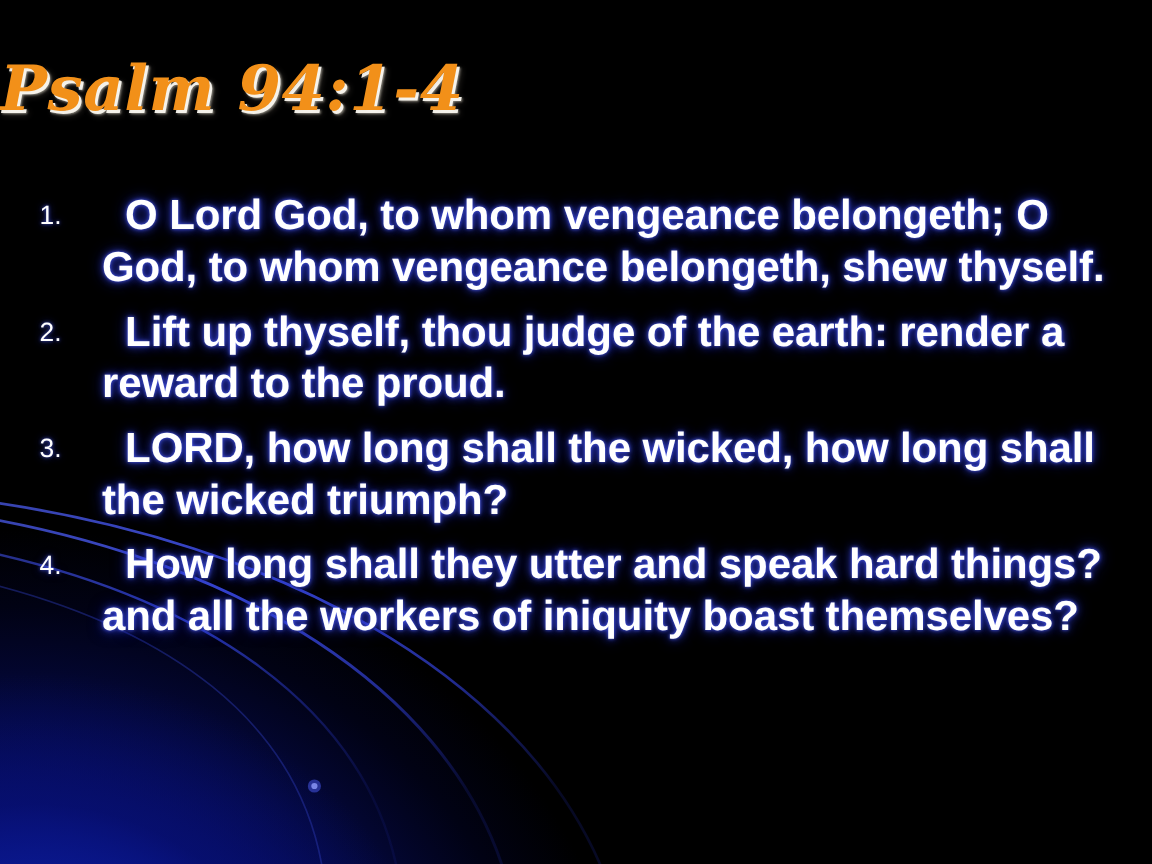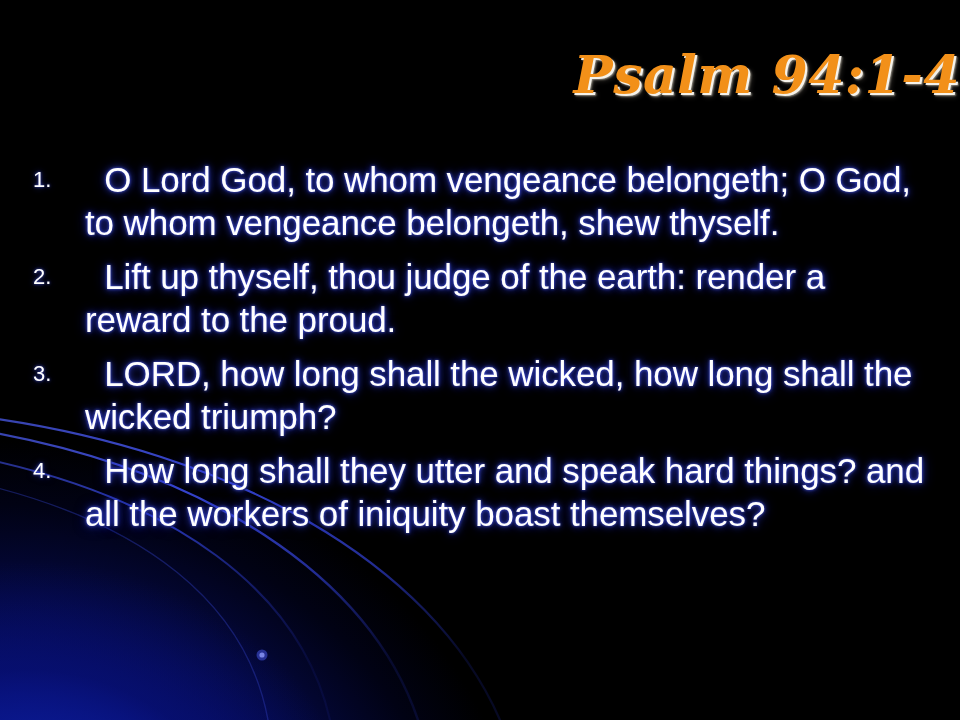--- a/index.html
+++ b/index.html
@@ -69,21 +69,21 @@
     pointer-events: none;
   }
 
   
 
   #title {
     position: absolute;
     left: 0;
     top: 44px;
     width: 960px;
-    text-align: right;
+    text-align: left;
     font-family: "DejaVu Serif", "Liberation Serif", serif;
     font-style: italic;
     font-weight: 700;
     font-size: 52px;
     line-height: 62px;
     letter-spacing: 0.5px;
     color: #f29019;
     text-shadow:
        2px 2px 0 rgba(255,252,244,0.92),
        3px 3px 2px rgba(230,224,210,0.55),
@@ -127,20 +127,21 @@
     line-height: 26px;
     color: #ffffff;
     text-align: left;
     text-shadow:
        0 0 3px rgba(80,96,240,0.8),
        0 0 7px rgba(44,58,210,0.6);
   }
 
   .verse-text {
     display: block;
+    font-weight: bold;
   }
 
   
   .verse-text::before {
     content: "\00a0\00a0";
   }
 </style>
 </head>
 <body>
 

